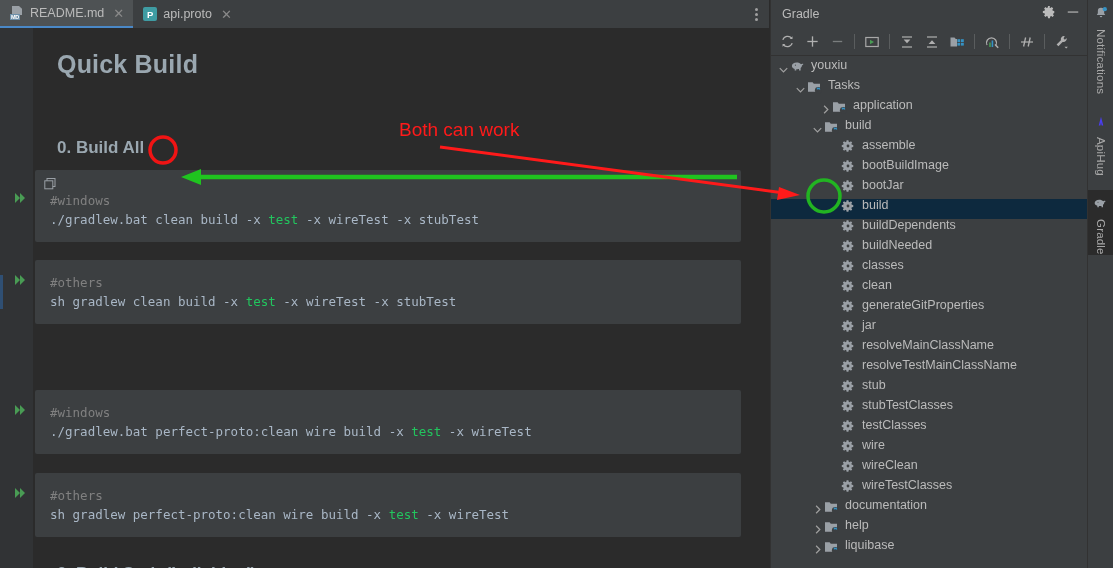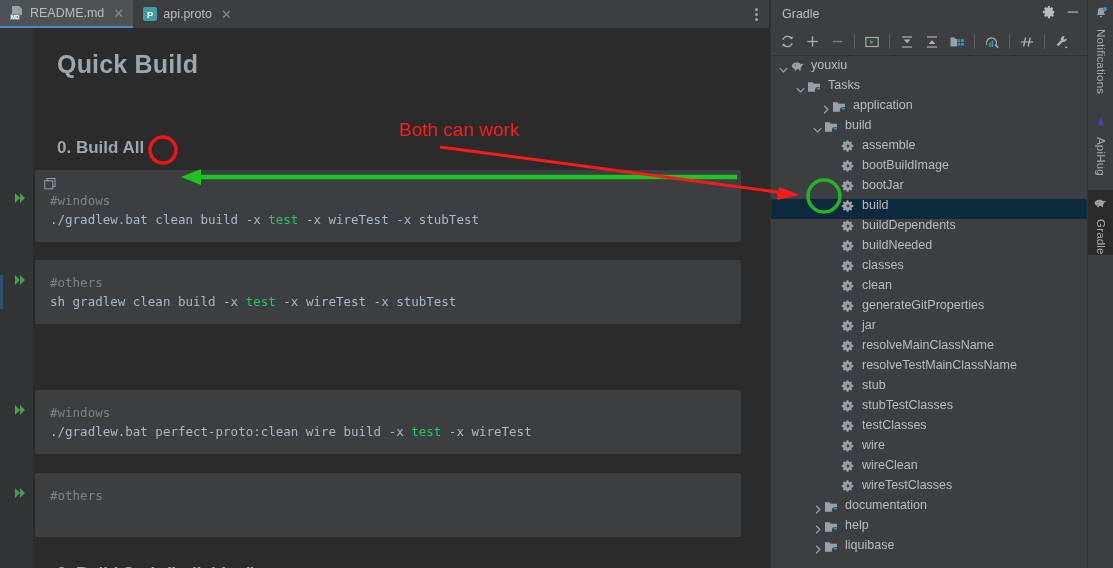--- a/index.html
+++ b/index.html
@@ -152,20 +152,21 @@
         </div>
 
 
         <div class="codeblock" style="top:362px;height:64px;">
           <div class="code-line c-comment" style="margin-top:13px;">#windows</div>
           <div class="code-line"><span class="c-plain">./gradlew.bat perfect-proto:clean wire build -x </span><span class="c-key">test</span><span class="c-plain"> -x wireTest</span></div>
         </div>
 
         <div class="codeblock" style="top:445px;height:64px;">
           <div class="code-line c-comment" style="margin-top:13px;">#others</div>
+          <div class="code-line"><span class="c-plain">sh gradlew perfect-proto:clean wire build -x </span><span class="c-key">test</span><span class="c-plain"> -x wireTest</span></div>
         </div>
 
         <h2 class="section" style="position:absolute;top:536px;">2. Build Stub (Individual)</h2>
       </div>
     </div>
   </div>
 
   <div class="gradle-pane">
     <div class="gp-head">
       <span class="gp-title">Gradle</span>

